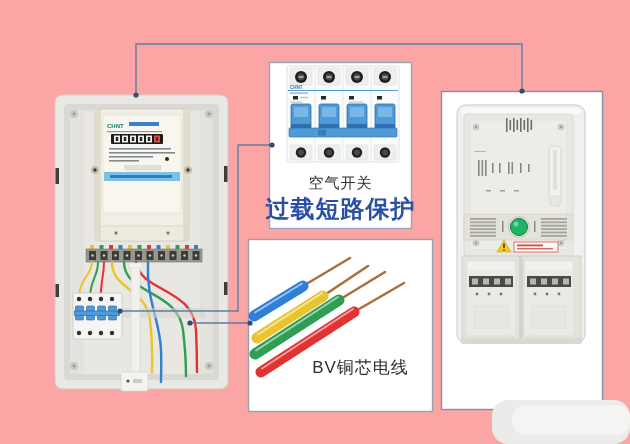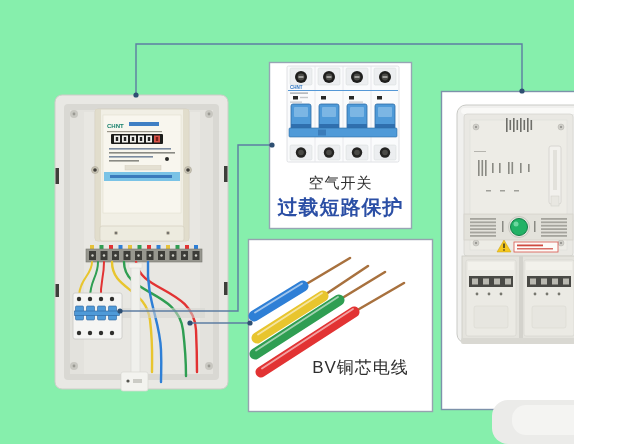--- a/index.html
+++ b/index.html
@@ -1,28 +1,28 @@
 <!DOCTYPE html>
 <html><head>
 <meta charset="utf-8">
 <style>
   html,body{margin:0;padding:0;background:#ffffff;}
   .stage{
-    position:relative;width:574px;height:444px;overflow:hidden;
-    background:#86efac;font-family:"Liberation Sans", sans-serif;
+    position:relative;width:630px;height:444px;overflow:hidden;
+    background:#fca5a5;font-family:"Liberation Sans", sans-serif;
   }
   .stage svg{position:absolute;left:0;top:0;}
   .label{
     position:absolute;text-align:center;color:#2f2f2f;
     font-family:"Liberation Sans", sans-serif;line-height:1.1;
     white-space:nowrap;
   }
   .label-caption{left:56px;top:396px;width:160px;font-size:17px;letter-spacing:1px;}
   .label-air{left:269px;top:175px;width:143px;font-size:15px;letter-spacing:1px;}
-  .label-protect{left:259px;top:196px;width:163px;font-size:20px;font-weight:bold;color:#2b4fa5;letter-spacing:1px;}
+  .label-protect{left:259px;top:196px;width:163px;font-size:24px;font-weight:bold;color:#2b4fa5;letter-spacing:1px;}
   .label-wire{left:248px;top:359px;width:185px;font-size:17px;letter-spacing:1px;padding-left:20px;}
   .label-meterbox{left:441px;top:361px;width:161px;font-size:17px;letter-spacing:1px;}
 </style>
 </head>
 <body>
 
 <div class="stage">
 
 <svg width="630" height="444" viewBox="0 0 630 444">
 

